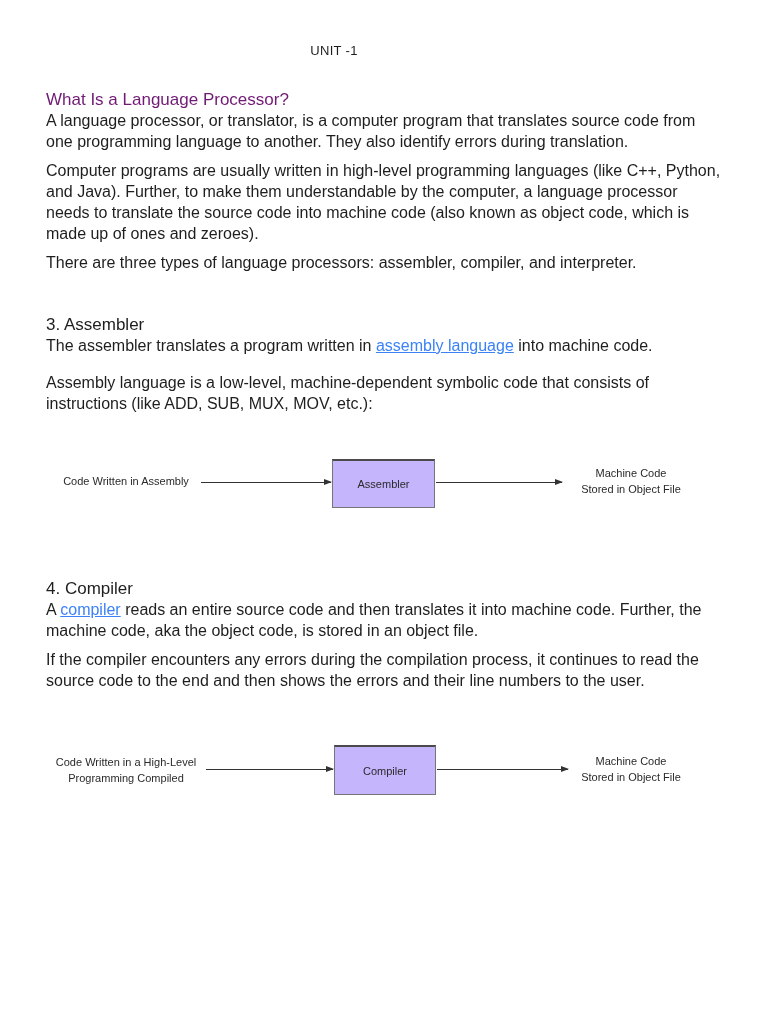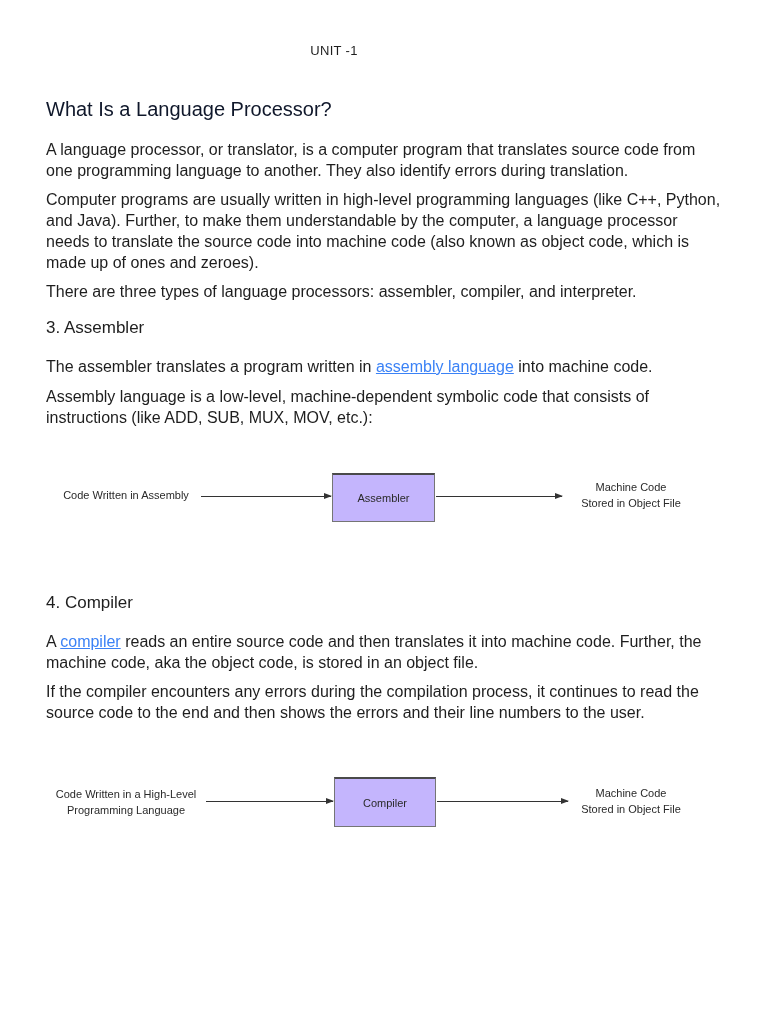--- a/index.html
+++ b/index.html
@@ -23,39 +23,39 @@
     background: #ffffff;
   }
   .doc-header {
     text-align: center;
     padding-right: 100px;
     font-size: 13px;
     letter-spacing: 0.3px;
     color: #1e1e1e;
   }
   .doc-title {
-    margin-top: 40px;
-    font-size: 20px;
+    margin-top: 32px;
+    font-size: 17px;
     font-weight: 400;
-    color: #0f172a;
+    color: #701a75;
   }
   .section-heading {
     font-size: 17px;
     font-weight: 400;
     color: #1e1e1e;
   }
   .para {
     font-size: 16px;
     line-height: 21px;
     margin: 8px 0 0 0;
     color: #1e1e1e;
   }
-  .mt-18 { margin-top: 18px; }
-  .mt-9  { margin-top: 9px; }
-  .mt-31 { margin-top: 16px; }
+  .mt-18 { margin-top: 0; }
+  .mt-9  { margin-top: 16px; }
+  .mt-31 { margin-top: 42px; }
   .mt-67 { margin-top: 67px; }
   .doc-link {
     color: #3b82f6;
     text-decoration: underline;
     cursor: pointer;
   }
   
   .diagram {
     position: relative;
     width: 676px;
@@ -142,21 +142,21 @@
 
   <div class="section-heading mt-67">4. Compiler</div>
 
   <p class="para mt-18"><span>A </span><a class="doc-link">compiler</a><span> reads an entire source code and then translates it into machine code. Further, the machine code, aka the object code, is stored in an object file.</span></p>
 
   <p class="para">If the compiler encounters any errors during the compilation process, it continues to read the source code to the end and then shows the errors and their line numbers to the user.</p>
 
   <div class="diagram diagram-2">
     <div class="diag-label d2-input">
       <div>Code Written in a High-Level</div>
-      <div>Programming Language</div>
+      <div>Programming Compiled</div>
     </div>
     <div class="arrow d2-arrow1"></div>
     <div class="diagram-box d2-box">
       <span>Compiler</span>
     </div>
     <div class="arrow d2-arrow2"></div>
     <div class="diag-label d2-output">
       <div>Machine Code</div>
       <div>Stored in Object File</div>
     </div>

